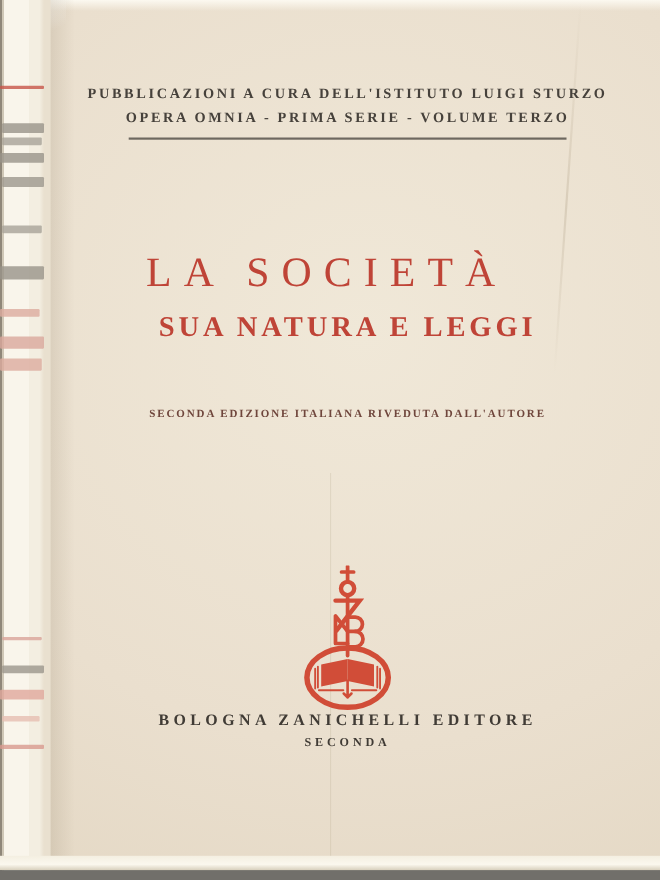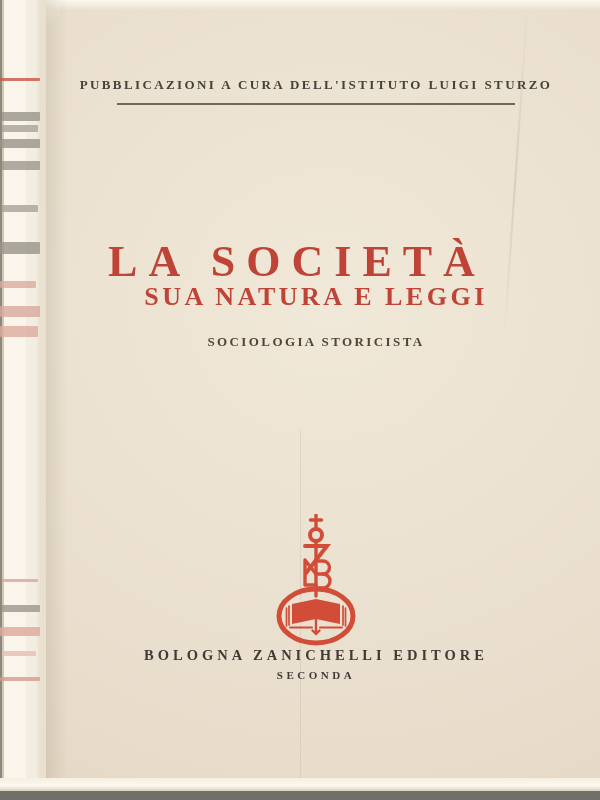--- a/index.html
+++ b/index.html
@@ -38,21 +38,21 @@
     background:linear-gradient(180deg, #f4efe1, #fbf8ee 60%, #d8d0bd);}
   .bottom-shadow{position:absolute;left:0;right:0;bottom:0;height:9px;background:#716f6a;}
 
   .content{position:absolute;left:0;right:6px;top:0;height:100%;}
   .abs{position:absolute;left:0;right:0;text-align:center;white-space:nowrap;margin-left:38px;}
 
   .series{top:74px;font-size:13px;font-weight:bold;letter-spacing:2.4px;
     line-height:22px;color:#46413b;}
   .rule{width:398px;height:2px;background:#57524b;margin:7px auto 0;opacity:.85;}
   .author{top:165px;font-size:15px;font-weight:bold;letter-spacing:6px;color:#46413b;}
-  .title{top:220px;margin:16px;font-size:44px;font-weight:bold;letter-spacing:11px;
+  .title{top:220px;margin:6px;font-size:38px;font-weight:normal;letter-spacing:11px;
     color:var(--titleRed,#bf4437);}
   .subtitle{top:282px;font-size:26px;font-weight:bold;letter-spacing:3.5px;
     color:var(--titleRed,#bf4437);}
   .genre{top:334px;font-size:13px;font-weight:bold;letter-spacing:2.4px;color:#52443b;}
   .edition{top:371px;font-size:10px;font-weight:bold;letter-spacing:1.7px;color:#6f463c;}
   .emblem{top:514px;}
   .emblem svg{display:block;margin:0 auto;}
   .publisher{top:647px;font-size:14.5px;font-weight:bold;letter-spacing:4px;color:#403b35;}
   .city{top:669px;font-size:11px;font-weight:bold;letter-spacing:3.5px;color:#403b35;}
 </style>
@@ -84,30 +84,31 @@
         <div class="edge-mark" style="top: 651px; left: 2px; width: 34px; height: 5px; background: rgb(230, 190, 178); opacity: 0.8;"></div>
         <div class="edge-mark" style="top: 677px; left: 0px; width: 40px; height: 4px; background: rgb(216, 154, 142); opacity: 0.8;"></div>
       </div>
   </div>
   <div class="edge-shadow"></div>
 
   <div class="content">
 
     <div class="abs series">
       <div>PUBBLICAZIONI A CURA DELL'ISTITUTO LUIGI STURZO</div>
+      <div>OPERA OMNIA - PRIMA SERIE - VOLUME TERZO</div>
       <div class="rule"></div>
     </div>
 
 
     <h1 class="abs title">LA SOCIETÀ</h1>
 
     <div class="abs subtitle">SUA NATURA E LEGGI</div>
 
-    <div class="abs genre">SOCIOLOGIA STORICISTA</div>
 
+    <div class="abs edition">SECONDA EDIZIONE ITALIANA RIVEDUTA DALL'AUTORE</div>
 
     <div class="abs emblem">
       <svg width="88" height="132" viewBox="0 0 88 132">
         <g stroke="#d14d38" fill="none" stroke-linecap="round">
 
           <path d="M44 1 V14" stroke-width="3.4"></path>
           <path d="M38.5 6 H49.5" stroke-width="3.4"></path>
 
           <circle cx="44" cy="21" r="6" stroke-width="4"></circle>
 

